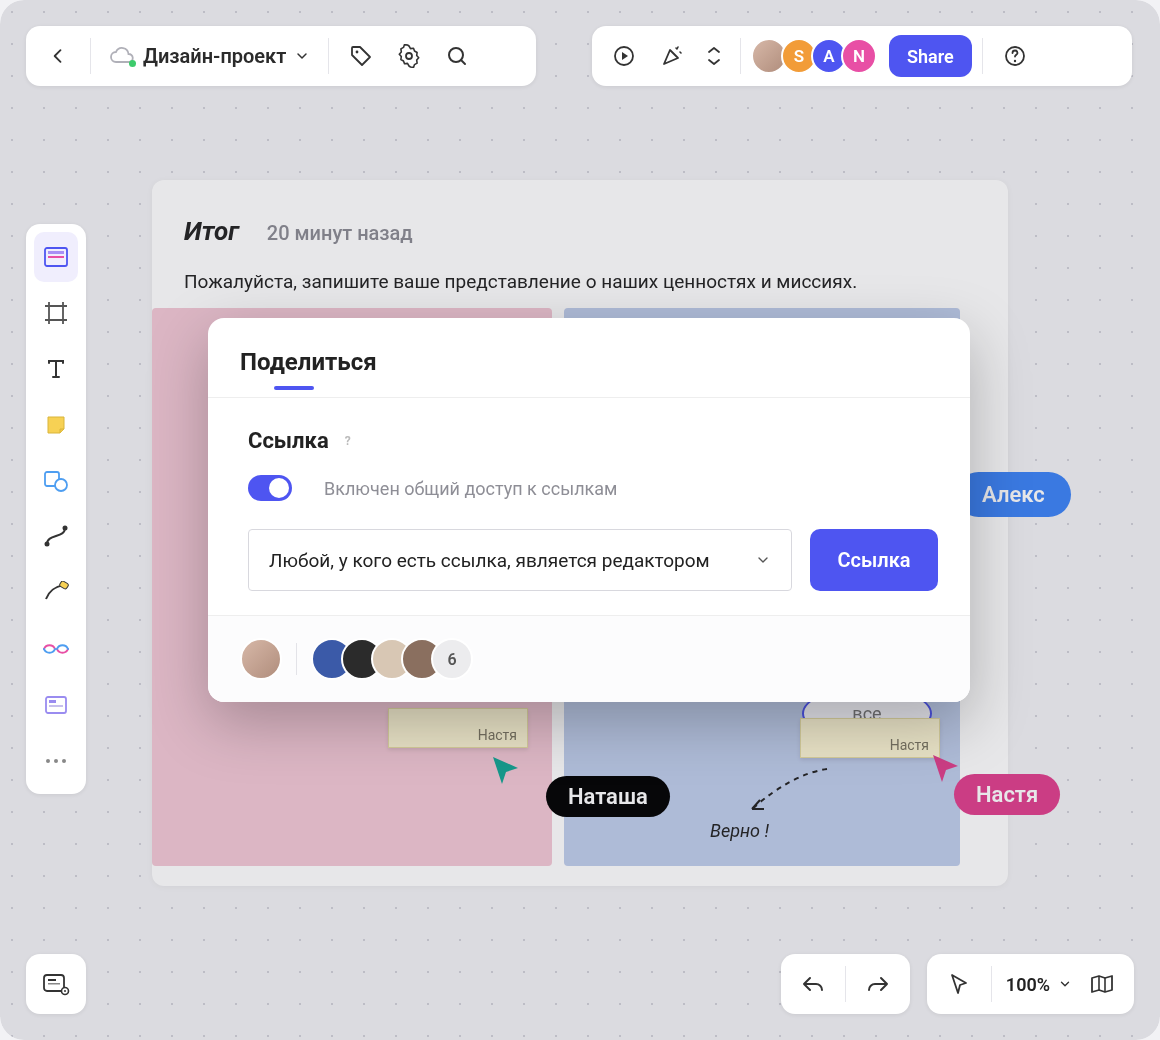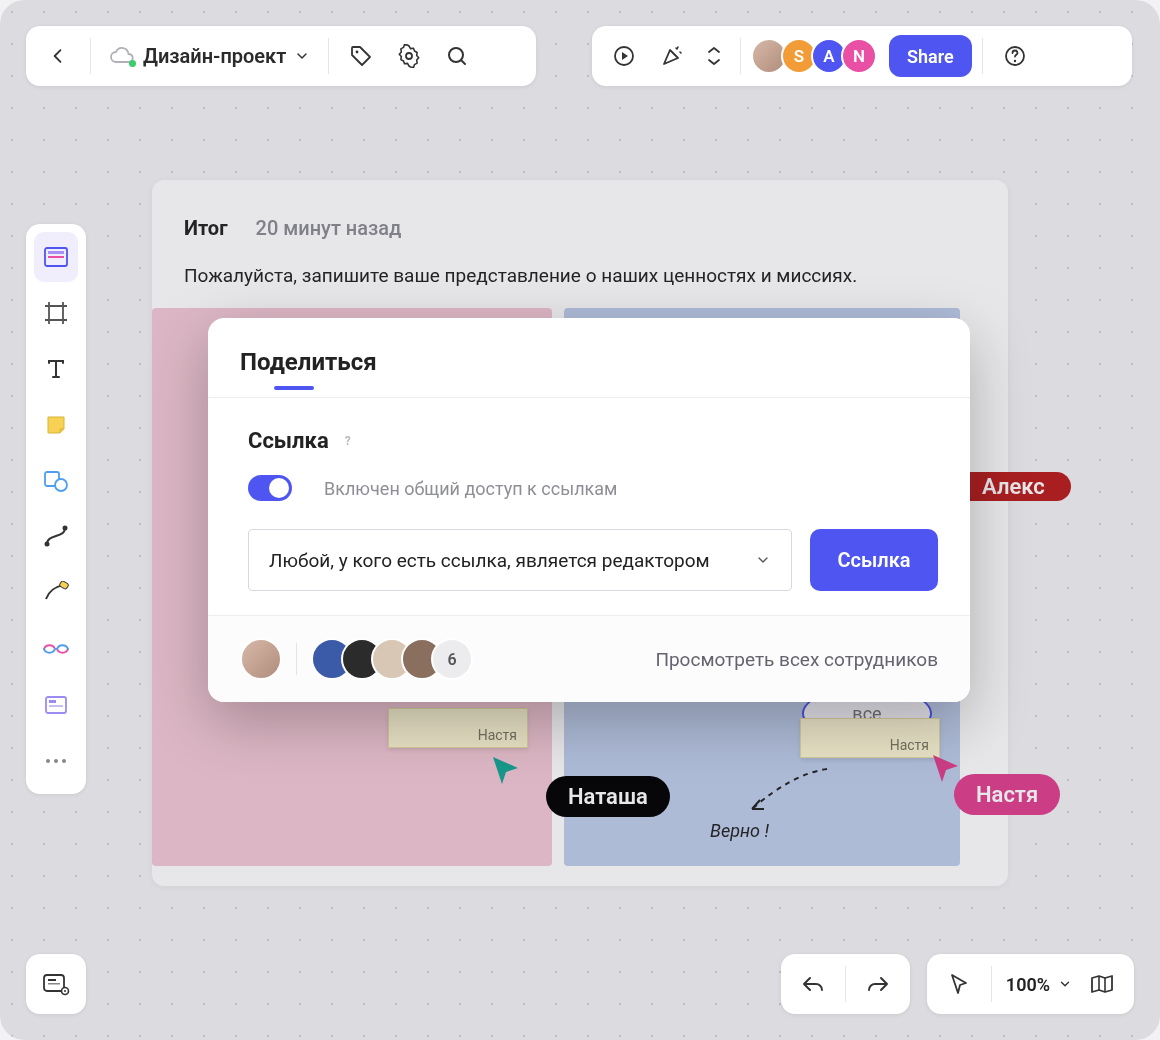--- a/index.html
+++ b/index.html
@@ -99,21 +99,21 @@
   }
   .zoom-val{font-weight:600;font-size:18px;color:#222;}
   
   .frame {
     position:absolute; left:152px; top:180px;
     width:856px; height:706px;
     background:#fff; border-radius:12px;
     padding:36px 32px;
     box-shadow:0 1px 6px rgba(0,0,0,0.05);
   }
-  .frame-title{font-size:20px;font-weight:700;color:#222;}
+  .frame-title{font-size:26px;font-weight:700;color:#222;font-style:italic;}
   .frame-time{font-size:20px;color:#8a8a92;margin-left:24px;font-weight:500;}
   .frame-sub{font-size:19px;color:#222;margin-top:24px;}
   .col {position:absolute;top:128px;bottom:20px;border-radius:4px;}
   .col-l{left:0;width:400px;background:#F3C8D5;}
   .col-r{left:412px;width:396px;background:#BFCDEB;}
   
   .cursor-label {
     position:absolute; padding:8px 22px; border-radius:999px;
     color:#fff; font-size:22px; font-weight:600;
     display:flex;align-items:center;
@@ -187,21 +187,21 @@
   </div>
   <div class="note-text" style="left:558px;top:640px;">Верно !</div>
 
   <svg style="position:absolute;left:590px;top:584px;" width="100" height="60">
     <path d="M85 5 Q 50 10 10 45" stroke="#222" stroke-width="2" fill="none" stroke-dasharray="5 5"></path>
     <path d="M10 45 L18 36 M10 45 L22 45" stroke="#222" stroke-width="2" fill="none"></path>
   </svg>
 </div>
 
 <div class="cursor-label" style="left:934px;top:464px;" style-bg="#4E55F1">
-  <span style="background:#b91c1c;padding:2px 26px;border-radius:999px;">Алекс</span>
+  <span style="background:#3b82f6;padding:10px 26px;border-radius:999px;">Алекс</span>
 </div>
 <svg class="cursor-ptr" style="left:490px;top:754px;" width="34" height="34">
     <path d="M3 3 L28 14 L16 18 L12 30 Z" fill="#12A594"></path>
   </svg>
 <div class="cursor-label" style="left:546px;top:776px;background:#000000;">
   <span>Наташа</span>
 </div>
 <svg class="cursor-ptr" style="left:930px;top:752px;" width="34" height="34">
     <path d="M3 3 L28 14 L16 18 L12 30 Z" fill="#E03E8C"></path>
   </svg>
@@ -429,15 +429,14 @@
       <div class="foot-av first" style="background:linear-gradient(135deg,#d7b8a8,#b08d7c);"></div>
       <div class="fvsep"></div>
       <div class="foot-av first" style="background:#3b5aa8;"></div>
       <div class="foot-av" style="background:#2b2b2b;"></div>
       <div class="foot-av" style="background:#d8c7b4;"></div>
       <div class="foot-av" style="background:#8a6f5f;"></div>
       <div class="foot-more">
           <span>6</span>
         </div>
     </div>
-    <span class="foot-link">Просмотреть всех сотрудников</span>
   </div>
 </div>
 
 </body></html>

